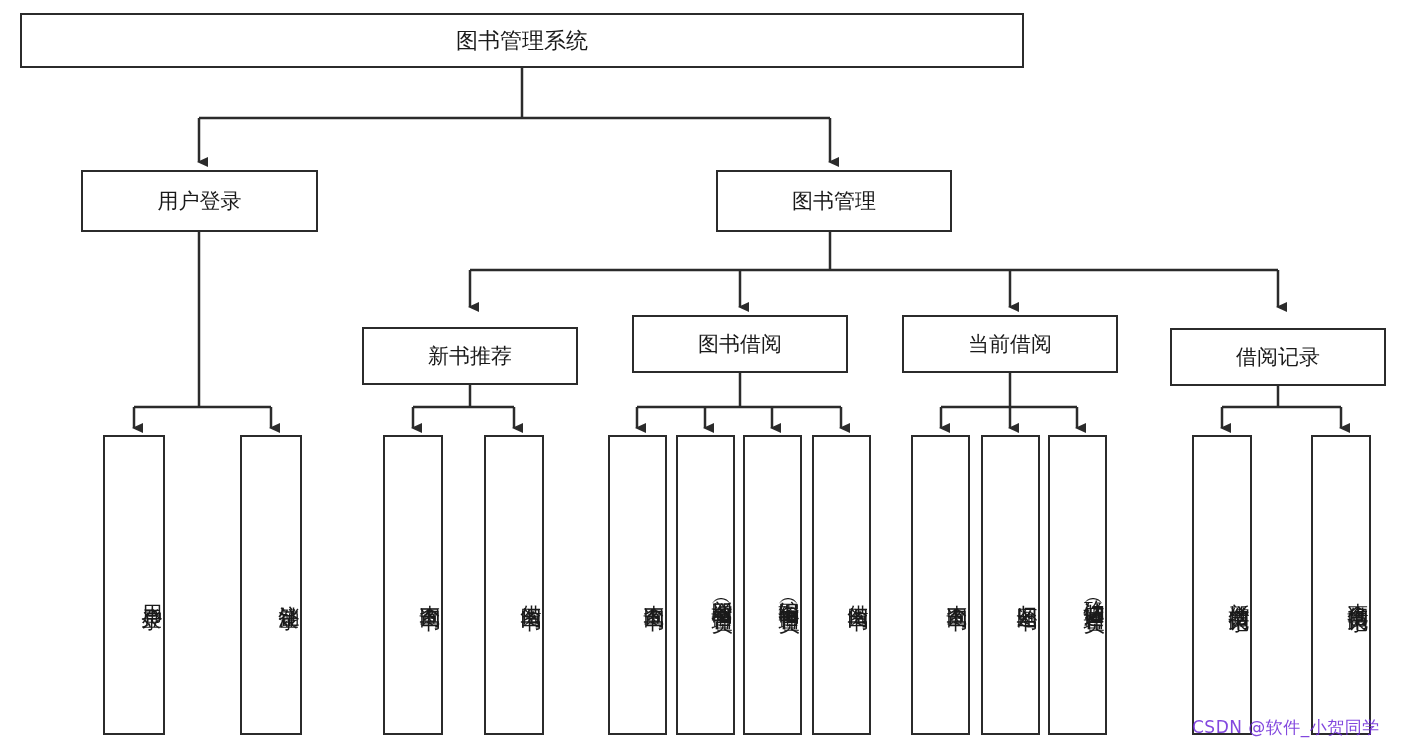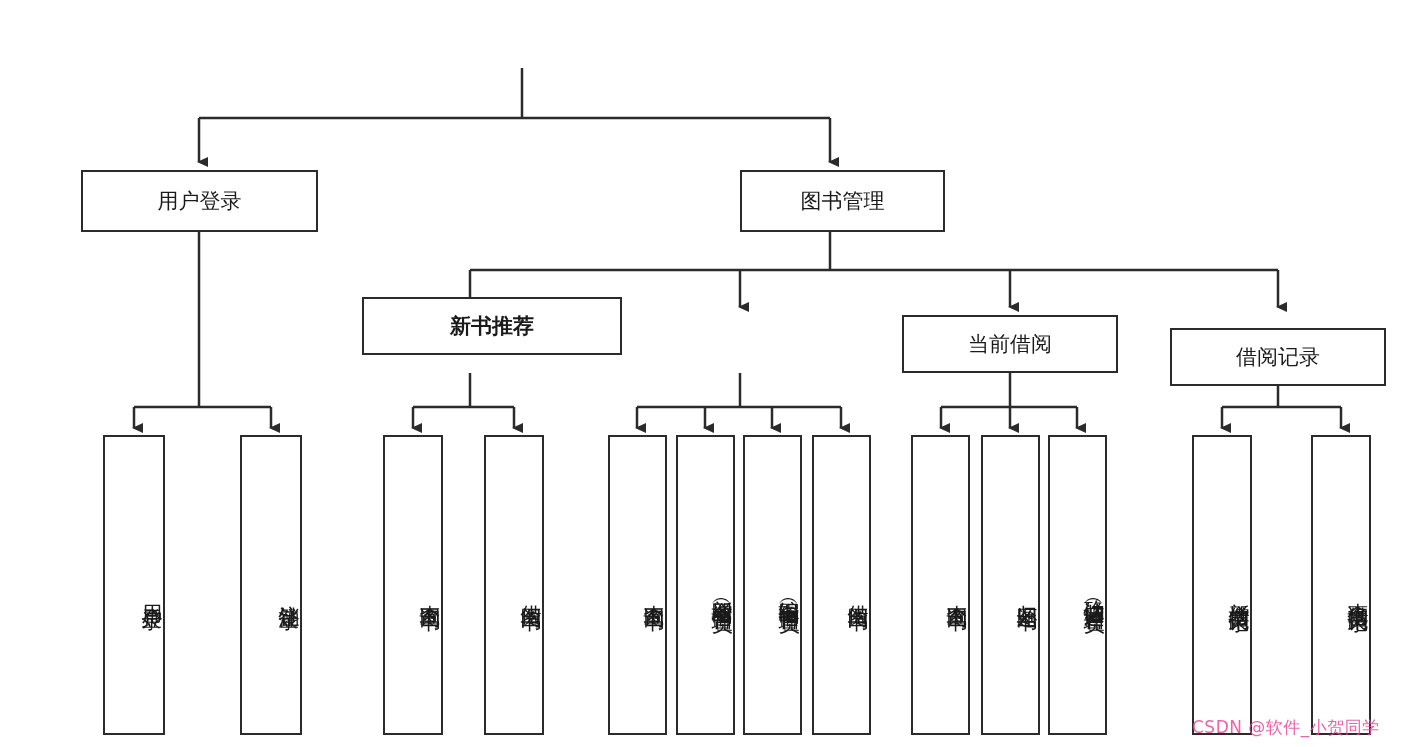--- a/index.html
+++ b/index.html
@@ -55,21 +55,21 @@
     justify-content: center;
     line-height: 1.05;
   }
   .node.leaf .vtext {
     writing-mode: vertical-rl;
     text-orientation: upright;
     white-space: nowrap;
   }
   .watermark {
     position: absolute;
-    color: #ec4899;
+    color: #6d28d9;
     font-size: 17px;
     letter-spacing: 0.5px;
     white-space: nowrap;
     z-index: 3;
     opacity: 0.85;
   }
 </style>
 </head>
 <body>
 
@@ -120,30 +120,36 @@
       <path d="M1010,407 L1010,428" marker-end="url(#arrow)"></path>
       <path d="M1077,407 L1077,428" marker-end="url(#arrow)"></path>
 
       <path d="M1278,373 L1278,407"></path>
       <path d="M1222,407 L1341,407"></path>
       <path d="M1222,407 L1222,428" marker-end="url(#arrow)"></path>
       <path d="M1341,407 L1341,428" marker-end="url(#arrow)"></path>
     </g>
   </svg>
 
+  <div class="node root" style="left:20px; top:13px; width:1004px; height:55px;">
+    <span>图书管理系统</span>
+  </div>
 
   <div class="node lvl2" style="left:81px; top:170px; width:237px; height:62px;">
     <span>用户登录</span>
   </div>
-  <div class="node lvl2" style="left:740px; top:170px; width:205px; height:62px;">
+  <div class="node lvl2" style="left:716px; top:170px; width:236px; height:62px;">
     <span>图书管理</span>
   </div>
 
-  <div class="node lvl3" style="left:362px; top:297px; width:260px; height:58px;font-weight:bold;">
+  <div class="node lvl3" style="left:362px; top:327px; width:216px; height:58px;">
     <span>新书推荐</span>
+  </div>
+  <div class="node lvl3" style="left:632px; top:315px; width:216px; height:58px;">
+    <span>图书借阅</span>
   </div>
   <div class="node lvl3" style="left:902px; top:315px; width:216px; height:58px;text-align:right;">
     <span>当前借阅</span>
   </div>
   <div class="node lvl3" style="left:1170px; top:328px; width:216px; height:58px;">
     <span>借阅记录</span>
   </div>
 
   <div class="node leaf" style="left:103px; top:435px; width:62px; height:300px;">
     <span class="vtext">用户登录</span>

